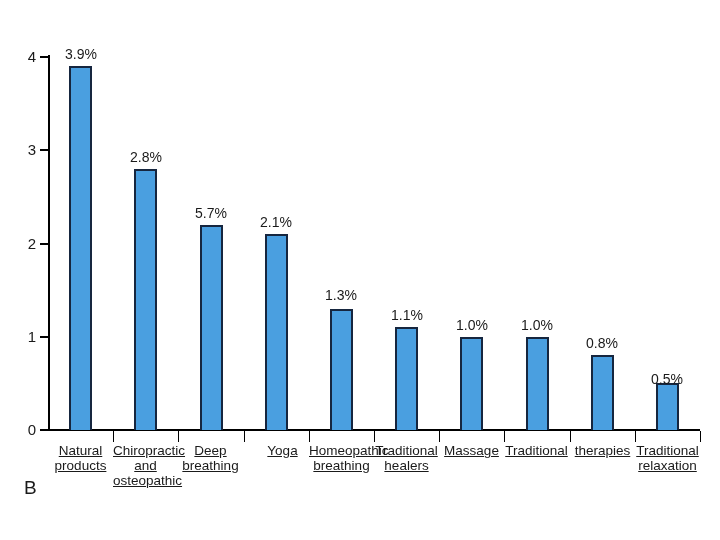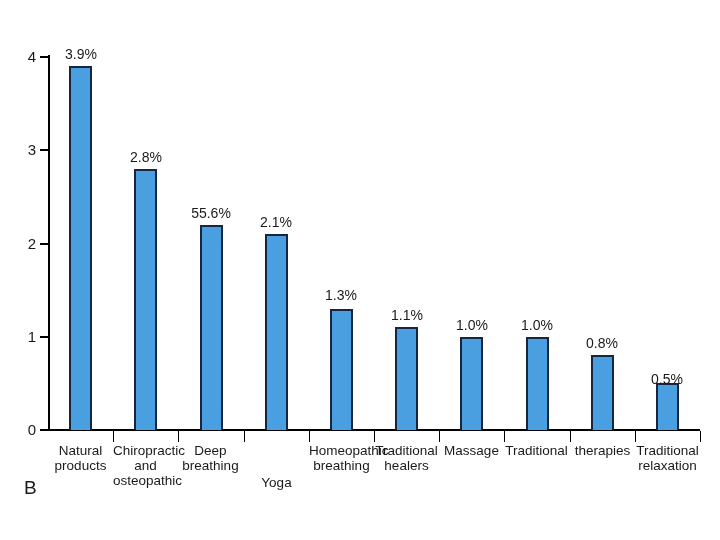--- a/index.html
+++ b/index.html
@@ -81,20 +81,21 @@
   }
 
   
   .cat-label {
     position: absolute;
     top: 443px;
     font-size: 13.5px;
     line-height: 15px;
     color: #1a1a1a;
     text-align: center;
+    text-decoration: underline;
   }
 
   #panel-label {
     position: absolute;
     left: 24px;
     top: 478px;
     font-size: 19px;
     line-height: 1;
     color: #1a1a1a;
   }
@@ -142,21 +143,21 @@
       <div class="bar" title="Homeopathic treatment 1.3%" style="left: 330px; top: 309px; width: 23px; height: 121px; background: rgb(74, 159, 224); border-color: rgb(22, 38, 63);"></div>
       <div class="bar" title="Traditional healers 1.1%" style="left: 395px; top: 327px; width: 23px; height: 103px; background: rgb(74, 159, 224); border-color: rgb(22, 38, 63);"></div>
       <div class="bar" title="Massage 1.0%" style="left: 460px; top: 337px; width: 23px; height: 93px; background: rgb(74, 159, 224); border-color: rgb(22, 38, 63);"></div>
       <div class="bar" title="Meditation 1.0%" style="left: 526px; top: 337px; width: 23px; height: 93px; background: rgb(74, 159, 224); border-color: rgb(22, 38, 63);"></div>
       <div class="bar" title="Diet-based therapies 0.8%" style="left: 591px; top: 355px; width: 23px; height: 75px; background: rgb(74, 159, 224); border-color: rgb(22, 38, 63);"></div>
       <div class="bar" title="Progressive relaxation 0.5%" style="left: 656px; top: 383px; width: 23px; height: 47px; background: rgb(74, 159, 224); border-color: rgb(22, 38, 63);"></div>
     </div>
   <div id="bar-values">
       <div class="bar-value" style="left: 51px; top: 47px; width: 60px;">3.9%</div>
       <div class="bar-value" style="left: 116px; top: 150px; width: 60px;">2.8%</div>
-      <div class="bar-value" style="left: 181px; top: 206px; width: 60px;">55.6%</div>
+      <div class="bar-value" style="left: 181px; top: 206px; width: 60px;">5.7%</div>
       <div class="bar-value" style="left: 246px; top: 215px; width: 60px;">2.1%</div>
       <div class="bar-value" style="left: 311px; top: 288px; width: 60px;">1.3%</div>
       <div class="bar-value" style="left: 377px; top: 308px; width: 60px;">1.1%</div>
       <div class="bar-value" style="left: 442px; top: 318px; width: 60px;">1.0%</div>
       <div class="bar-value" style="left: 507px; top: 318px; width: 60px;">1.0%</div>
       <div class="bar-value" style="left: 572px; top: 336px; width: 60px;">0.8%</div>
       <div class="bar-value" style="left: 637px; top: 372px; width: 60px;">0.5%</div>
     </div>
   <div id="cat-labels">
       <div class="cat-label" style="left: 48px; width: 65px;">
@@ -165,21 +166,21 @@
       </div>
       <div class="cat-label" style="left: 113px; width: 65px;">
         <div>Chiropractic</div>
         <div>and</div>
         <div>osteopathic</div>
       </div>
       <div class="cat-label" style="left: 178px; width: 65px;">
         <div>Deep</div>
         <div>breathing</div>
       </div>
-      <div class="cat-label" style="left: 244px; width: 65px; margin-top: 32px;">
+      <div class="cat-label" style="left: 250px; width: 65px;">
         <div>Yoga</div>
       </div>
       <div class="cat-label" style="left: 309px; width: 65px;">
         <div>Homeopathic</div>
         <div>breathing</div>
       </div>
       <div class="cat-label" style="left: 374px; width: 65px;">
         <div>Traditional</div>
         <div>healers</div>
       </div>

